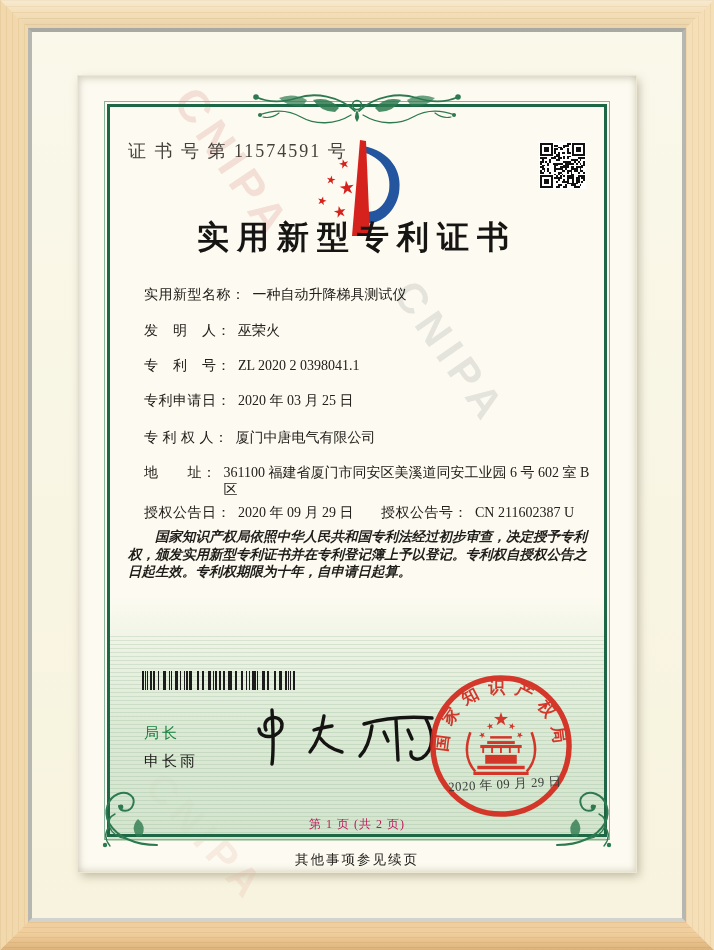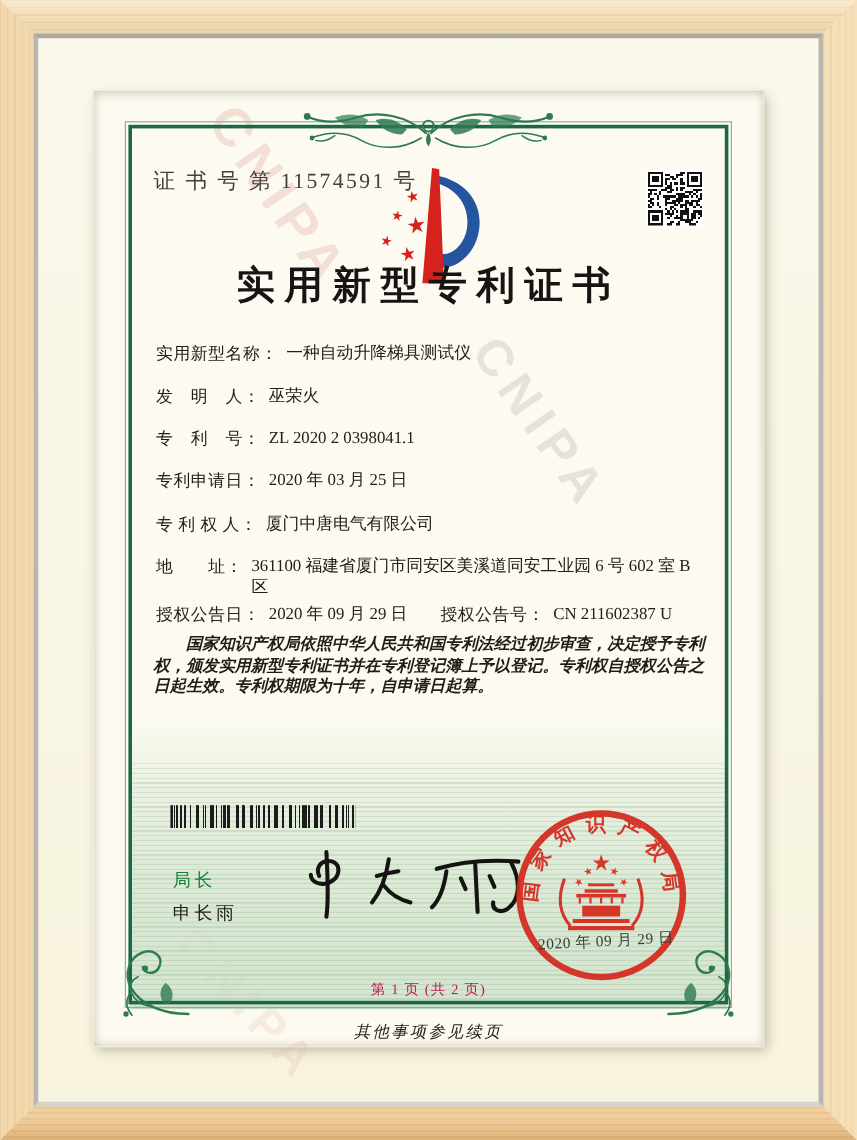--- a/index.html
+++ b/index.html
@@ -54,40 +54,40 @@
   .ornament-top{position:absolute;left:50%;top:-15px;transform:translateX(-50%);}
   .corner-fl{position:absolute;}
   .corner-fl.left{left:-8px;bottom:-10px;}
   .corner-fl.right{right:-8px;bottom:-10px;transform:scaleX(-1);}
   
   .cert-no{position:absolute;left:50px;top:63px;font-size:18px;color:#44413c;letter-spacing:2px;}
   .logo{position:absolute;left:228px;top:64px;}
   .qr{position:absolute;left:461px;top:66px;width:47px;height:47px;background:#fff;padding:1px;box-sizing:border-box;}
   .title{position:absolute;left:0;top:140px;width:100%;text-align:center;
     font-size:32px;font-weight:bold;letter-spacing:8px;color:#171513;}
-  .field-row{position:absolute;left:52px;width:472px;display:flex;font-size:14px;color:#23201c;}
+  .field-row{position:absolute;left:66px;width:472px;display:flex;font-size:14px;color:#23201c;}
   .flabel{flex:0 0 auto;white-space:pre;letter-spacing:.5px;}
   .fvalue{margin-left:7px;max-width:368px;line-height:17px;}
   .grant-pair2{position:absolute;left:237px;top:0;display:flex;}
   .body-text{position:absolute;left:50px;top:452px;width:464px;font-style:italic;
     font-size:13.5px;line-height:17.5px;color:#1f1d1a;font-weight:bold;}
   .body-text p{margin:0;text-indent:2em;}
   .barcode{position:absolute;left:64px;top:595px;width:154px;height:19px;
     background-image:
       repeating-linear-gradient(90deg,#1c1c1c 0 2px,rgba(0,0,0,0) 2px 5px,#1c1c1c 5px 6px,rgba(0,0,0,0) 6px 11px),
       repeating-linear-gradient(90deg,rgba(0,0,0,0) 0 3px,#1c1c1c 3px 4px,rgba(0,0,0,0) 4px 8px,#1c1c1c 8px 10px,rgba(0,0,0,0) 10px 13px);}
   .signer-title{position:absolute;left:66px;top:648px;font-family:"Liberation Sans","DejaVu Sans",sans-serif;
     font-size:15px;letter-spacing:3px;color:#15803d;}
   .signer-name{position:absolute;left:66px;top:676px;font-family:Liberation Sans, sans-serif;
     font-size:15px;letter-spacing:3px;color:#1c1b19;}
   .signature{position:absolute;left:158px;top:632px;}
   .seal{position:absolute;left:349px;top:596px;width:148px;height:148px;}
   .page-num{position:absolute;left:0;top:740px;width:100%;text-align:center;font-size:12px;color:#be185d;letter-spacing:1px;}
   .footer-note{position:absolute;left:0;top:775px;width:100%;text-align:center;
-    font-style:italic;font-size:13.5px;color:#23211d;letter-spacing:2px;}
+    font-size:13.5px;color:#23211d;letter-spacing:2px;}
 </style>
 </head>
 <body>
 
 <div class="wood wood-top"></div>
 <div class="wood wood-bottom"></div>
 <div class="wood wood-left"></div>
 <div class="wood wood-right"></div>
 <div class="bevel"></div>
 <div class="mat"></div>

